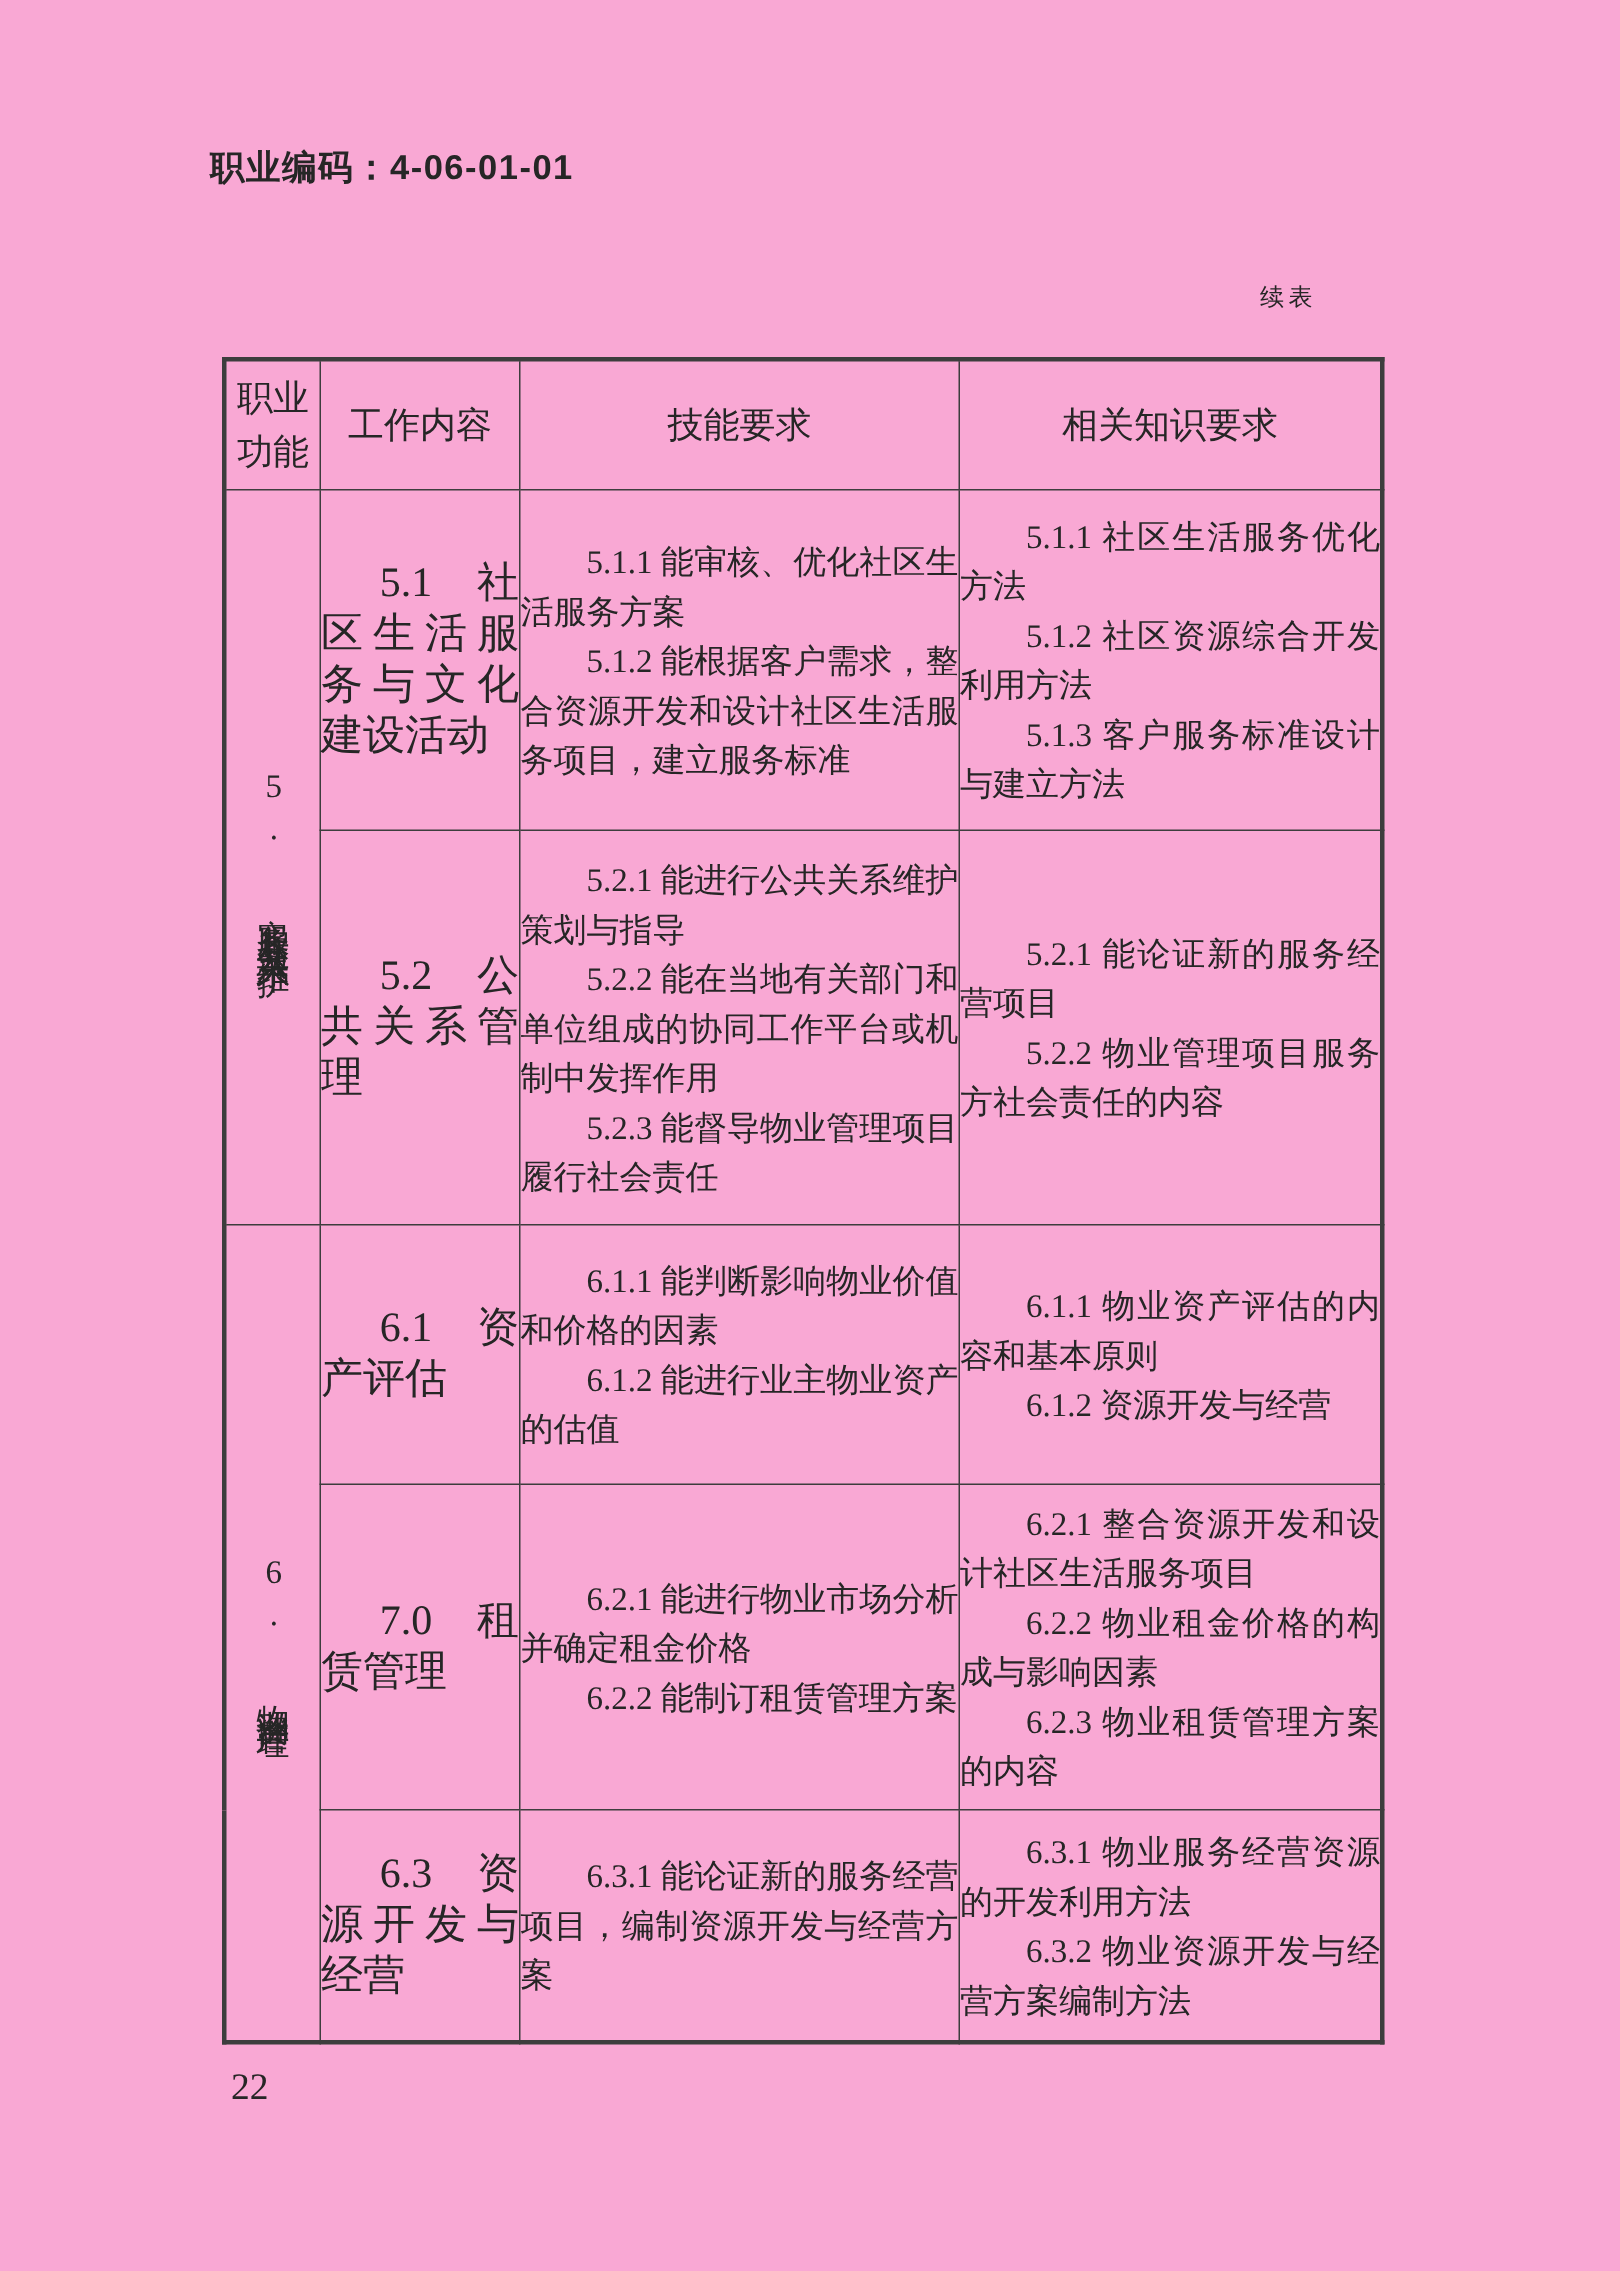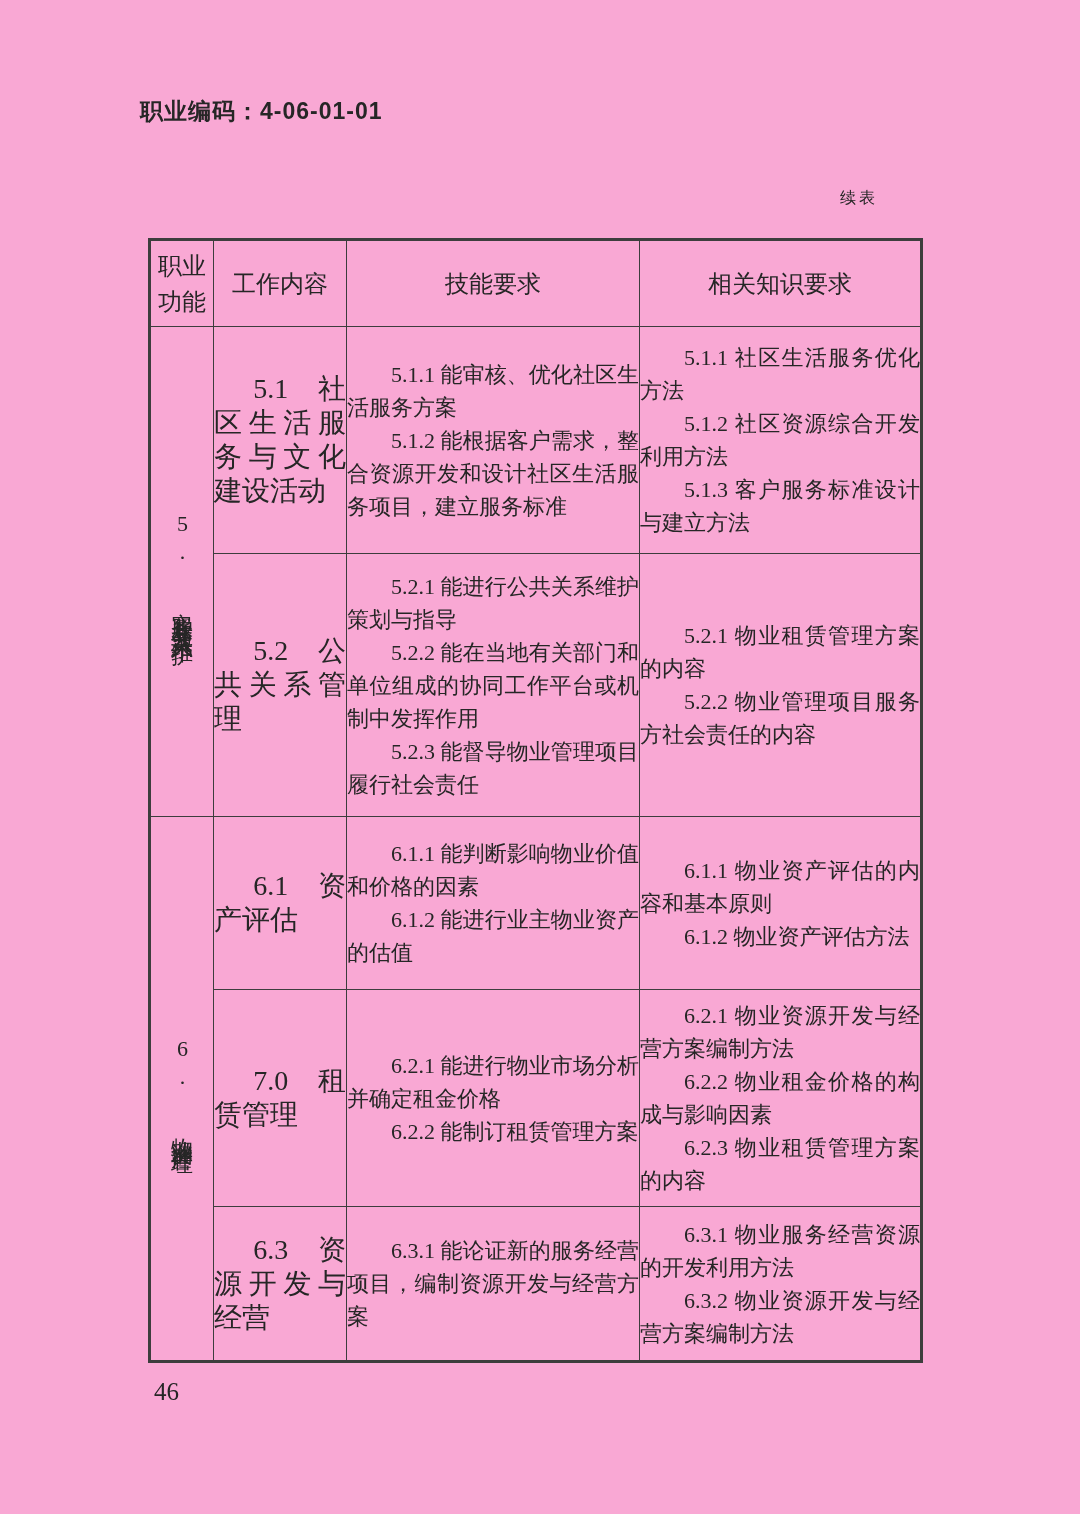--- a/index.html
+++ b/index.html
@@ -138,67 +138,67 @@
     <tr class="r5-2">
       <td class="work">
         <p>5.2 公共关系管理</p>
       </td>
       <td class="items">
         <p>5.2.1 能进行公共关系维护策划与指导</p>
         <p>5.2.2 能在当地有关部门和单位组成的协同工作平台或机制中发挥作用</p>
         <p>5.2.3 能督导物业管理项目履行社会责任</p>
       </td>
       <td class="items">
-        <p>5.2.1 物业租赁管理方案的内容</p>
+        <p>5.2.1 能论证新的服务经营项目</p>
         <p>5.2.2 物业管理项目服务方社会责任的内容</p>
       </td>
     </tr>
 
     <tr class="r6-1">
       <td class="vert" rowspan="3">
         <span class="vtext">6. 物业资产管理</span>
       </td>
       <td class="work">
         <p>6.1 资产评估</p>
       </td>
       <td class="items">
         <p>6.1.1 能判断影响物业价值和价格的因素</p>
         <p>6.1.2 能进行业主物业资产的估值</p>
       </td>
       <td class="items">
         <p>6.1.1 物业资产评估的内容和基本原则</p>
-        <p>6.1.2 物业资产评估方法</p>
+        <p>6.1.2 资源开发与经营</p>
       </td>
     </tr>
 
     <tr class="r6-2">
       <td class="work">
         <p>7.0 租赁管理</p>
       </td>
       <td class="items">
         <p>6.2.1 能进行物业市场分析并确定租金价格</p>
         <p>6.2.2 能制订租赁管理方案</p>
       </td>
       <td class="items">
-        <p>6.2.1 物业资源开发与经营方案编制方法</p>
+        <p>6.2.1 整合资源开发和设计社区生活服务项目</p>
         <p>6.2.2 物业租金价格的构成与影响因素</p>
         <p>6.2.3 物业租赁管理方案的内容</p>
       </td>
     </tr>
 
     <tr class="r6-3">
       <td class="work">
         <p>6.3 资源开发与经营</p>
       </td>
       <td class="items">
         <p>6.3.1 能论证新的服务经营项目，编制资源开发与经营方案</p>
       </td>
       <td class="items">
         <p>6.3.1 物业服务经营资源的开发利用方法</p>
         <p>6.3.2 物业资源开发与经营方案编制方法</p>
       </td>
     </tr>
   </tbody>
     </table>
 
-  <div class="page-num">46</div>
+  <div class="page-num">22</div>
 
 </div>
 
 </body></html>

